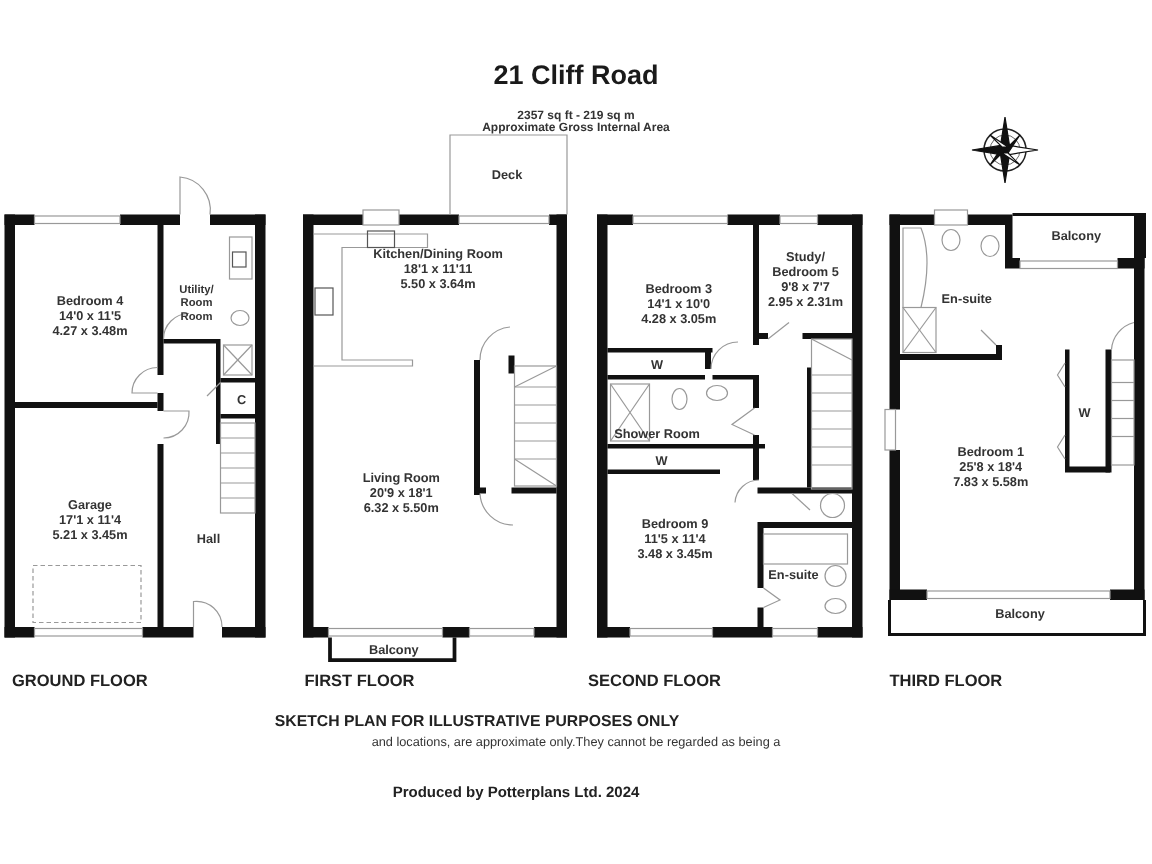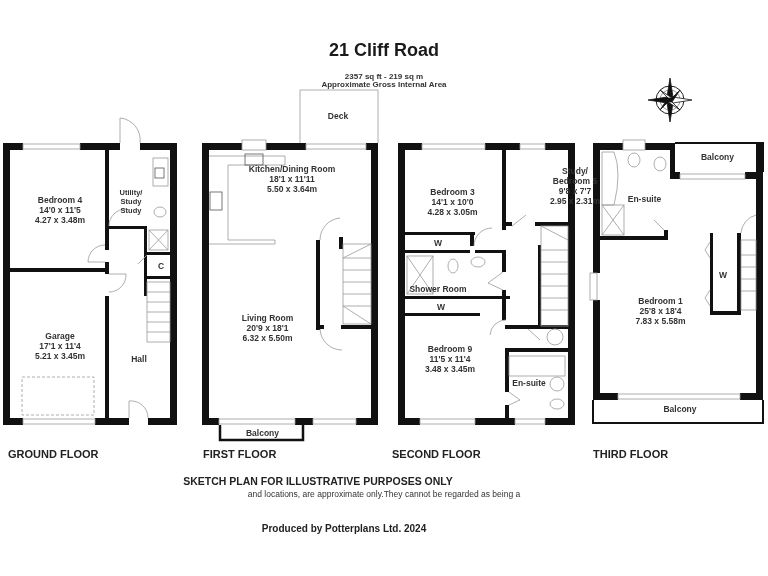--- a/index.html
+++ b/index.html
@@ -254,21 +254,21 @@
   </g>
 </svg>
 
 <div class="abs room" style="left:20px; top:195px; width:80px;">
   <div>Bedroom 4</div>
   <div>14'0 x 11'5</div>
   <div>4.27 x 3.48m</div>
 </div>
 <div class="abs room-sm" style="left:110px; top:188px; width:42px; font-size:7.5px; line-height:9px;">
   <div>Utility/</div>
-  <div>Study Study</div>
+  <div>Room Room</div>
 </div>
 <div class="abs room-sm" style="left:154px; top:261px; width:14px;">C</div>
 <div class="abs room" style="left:20px; top:331px; width:80px;">
   <div>Garage</div>
   <div>17'1 x 11'4</div>
   <div>5.21 x 3.45m</div>
 </div>
 <div class="abs room-sm" style="left:124px; top:354px; width:30px;">Hall</div>
 <div class="abs floor-label" style="left:8px; top:448px;">GROUND FLOOR</div>
 
@@ -284,21 +284,21 @@
   <div>6.32 x 5.50m</div>
 </div>
 <div class="abs room-sm" style="left:235px; top:428px; width:55px;">Balcony</div>
 <div class="abs floor-label" style="left:203px; top:448px;">FIRST FLOOR</div>
 
 <div class="abs room" style="left:410px; top:187px; width:85px;">
   <div>Bedroom 3</div>
   <div>14'1 x 10'0</div>
   <div>4.28 x 3.05m</div>
 </div>
-<div class="abs room" style="left:506px; top:166px; width:62px;padding-left:38px;">
+<div class="abs room" style="left:506px; top:166px; width:62px;">
   <div>Study/</div>
   <div>Bedroom 5</div>
   <div>9'8 x 7'7</div>
   <div>2.95 x 2.31m</div>
 </div>
 <div class="abs room-sm" style="left:431px; top:238px; width:14px;">W</div>
 <div class="abs room-sm" style="left:402px; top:284px; width:72px;">Shower Room</div>
 <div class="abs room-sm" style="left:434px; top:302px; width:14px;">W</div>
 <div class="abs room" style="left:415px; top:344px; width:70px;">
   <div>Bedroom 9</div>

